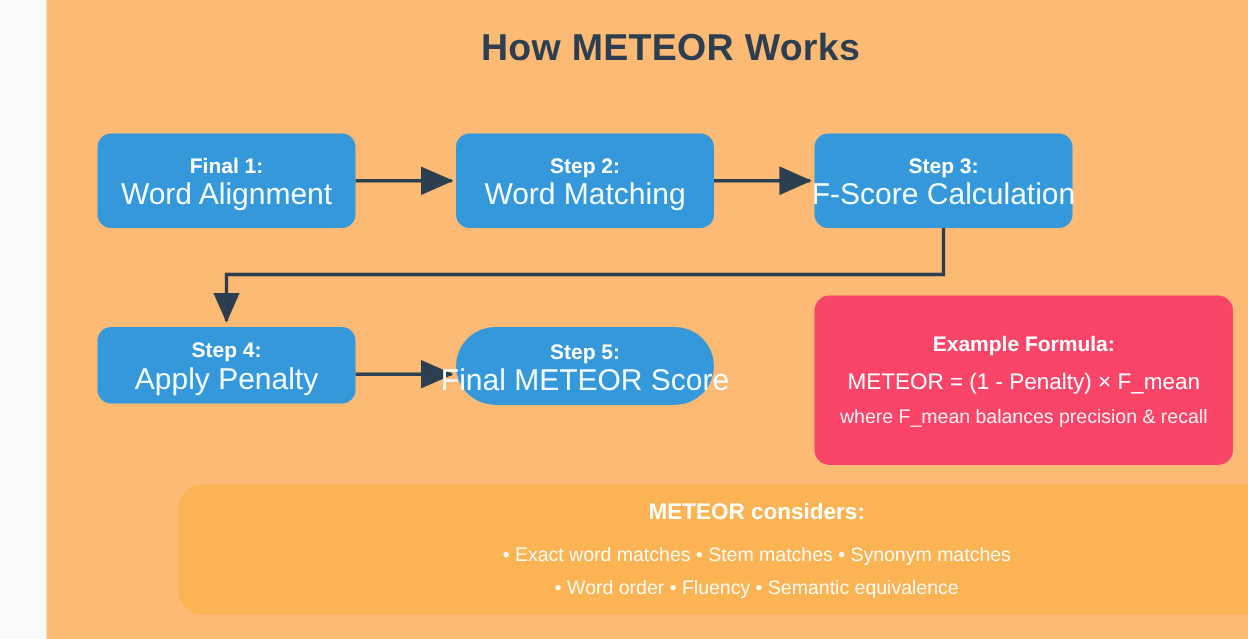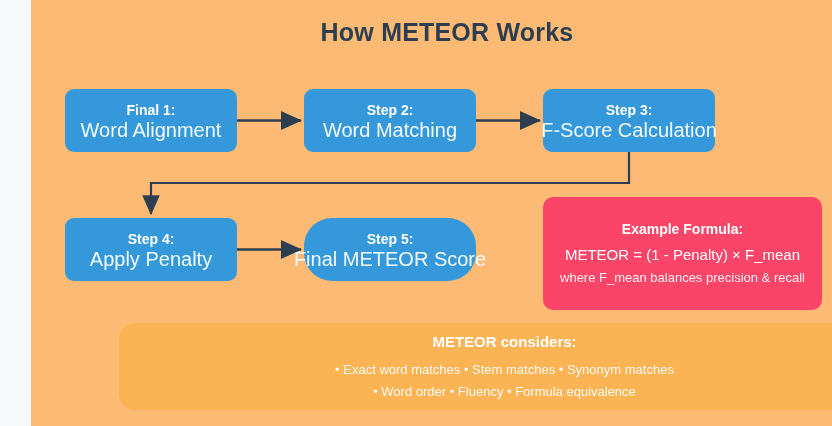--- a/index.html
+++ b/index.html
@@ -68,22 +68,22 @@
   .step-sub {
     font-size: 20px;
     font-weight: normal;
     line-height: 21px;
     color: #f2fbff;
   }
 
   #step1 { left: 34px;  top: 89px;  width: 172px; height: 63px; }
   #step2 { left: 273px; top: 89px;  width: 172px; height: 63px; align-items: center; }
   #step3 { left: 512px; top: 89px;  width: 172px; height: 63px; }
-  #step4 { left: 34px;  top: 218px; width: 172px; height: 63px; }
-  #step5 { left: 273px; top: 218px; width: 172px; height: 63px; border-radius: 28px; }
+  #step4 { left: 34px;  top: 218px; width: 172px; height: 51px; }
+  #step5 { left: 273px; top: 218px; width: 172px; height: 52px; border-radius: 28px; }
 
   
   #formula-card {
     position: absolute;
     left: 512px;
     top: 197px;
     width: 279px;
     height: 113px;
     background: #fa4468;
     border-radius: 10px;
@@ -195,16 +195,16 @@
 
   <div id="formula-card">
     <span class="formula-title">Example Formula:</span>
     <span class="formula-body">METEOR = (1 - Penalty) × F_mean</span>
     <span class="formula-note">where F_mean balances precision &amp; recall</span>
   </div>
 
   <div id="considers-card">
     <span class="considers-title">METEOR considers:</span>
     <span class="considers-line">• Exact word matches • Stem matches • Synonym matches</span>
-    <span class="considers-line">• Word order • Fluency • Formula equivalence</span>
+    <span class="considers-line">• Word order • Fluency • Semantic equivalence</span>
   </div>
 
 </div>
 
 </body></html>

